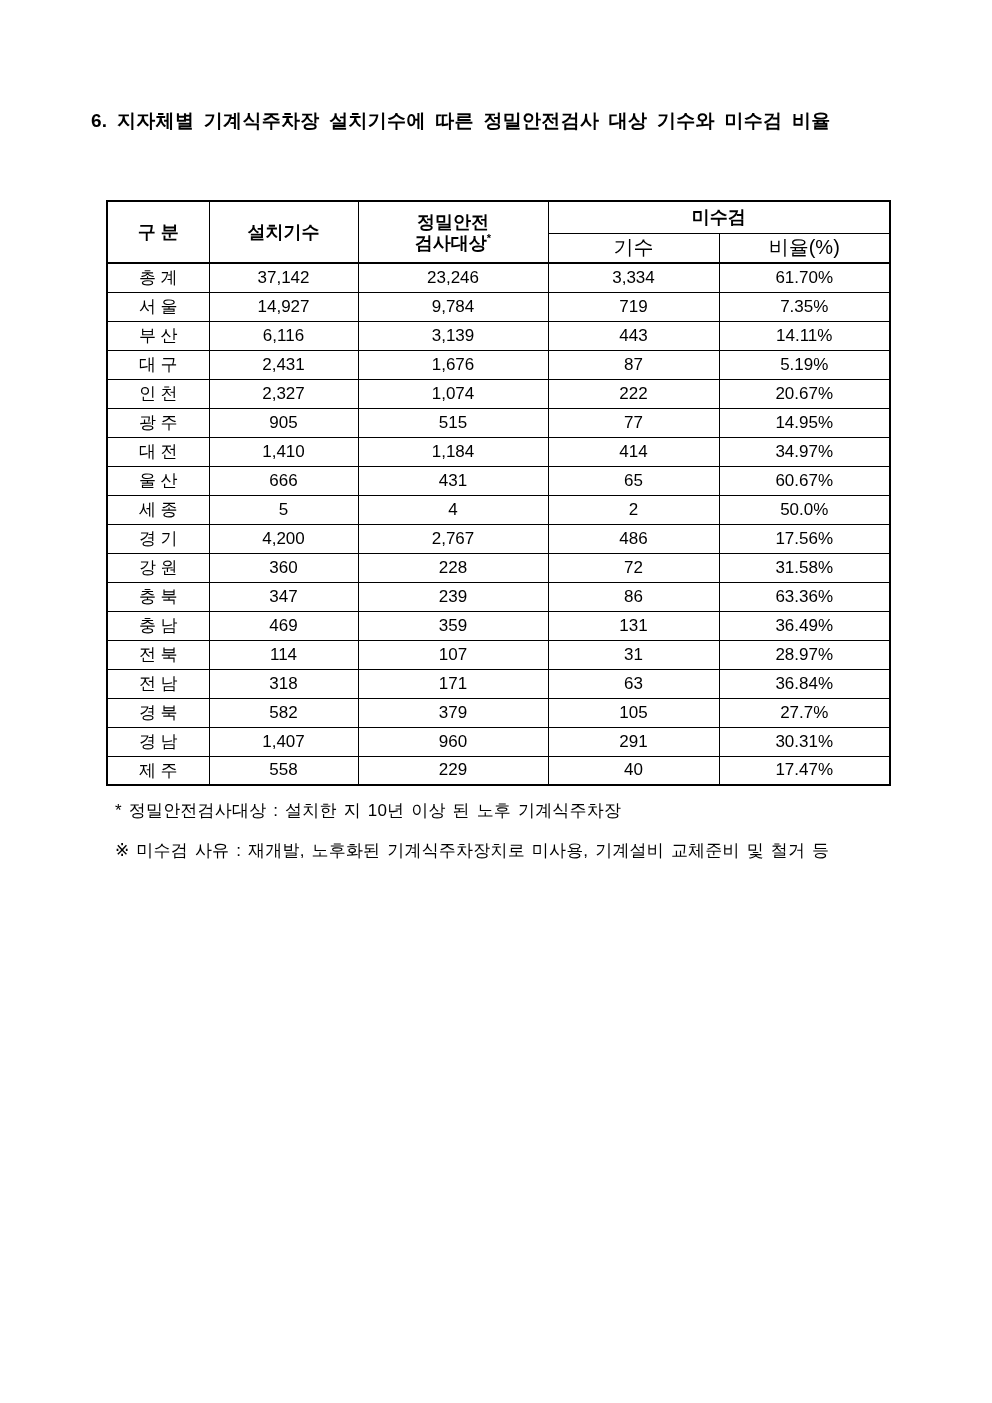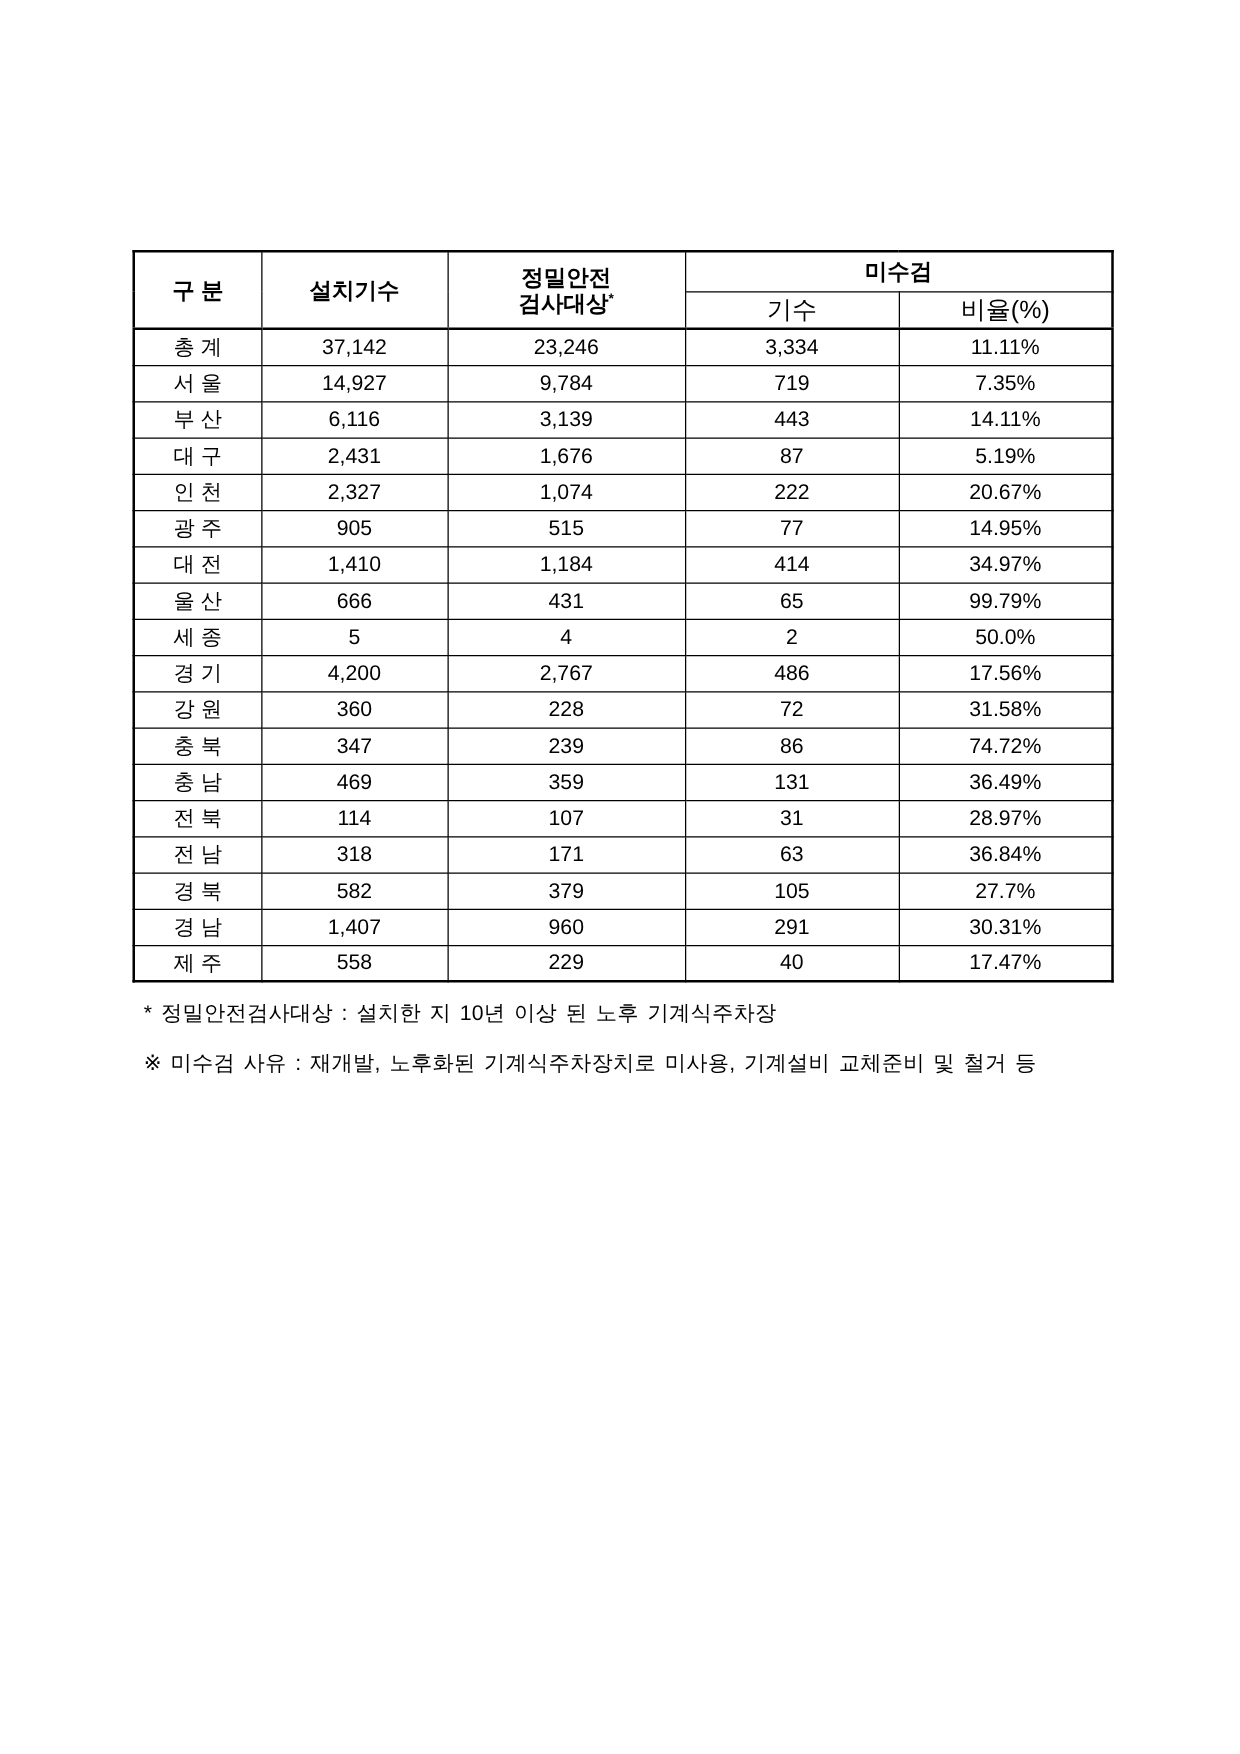--- a/index.html
+++ b/index.html
@@ -67,20 +67,21 @@
     margin-left: 16px;
   }
   .fn1 { top: 799px; }
   .fn2 { top: 839px; text-align: right; }
 </style>
 </head>
 <body>
 
 <div class="page">
 
+  <div class="doc-title">6. 지자체별 기계식주차장 설치기수에 따른 정밀안전검사 대상 기수와 미수검 비율</div>
 
 
   <table class="stats">
     <colgroup>
       <col style="width:102px">
       <col style="width:149px">
       <col style="width:190px">
       <col style="width:171px">
       <col style="width:171px">
     </colgroup>
@@ -95,21 +96,21 @@
         <th class="sub">기수</th>
         <th class="sub">비율(%)</th>
       </tr>
     </thead>
     <tbody>
         <tr>
           <td>총 계</td>
           <td>37,142</td>
           <td>23,246</td>
           <td>3,334</td>
-          <td>11.11%</td>
+          <td>61.70%</td>
         </tr>
         <tr>
           <td>서 울</td>
           <td>14,927</td>
           <td>9,784</td>
           <td>719</td>
           <td>7.35%</td>
         </tr>
         <tr>
           <td>부 산</td>
@@ -144,21 +145,21 @@
           <td>1,410</td>
           <td>1,184</td>
           <td>414</td>
           <td>34.97%</td>
         </tr>
         <tr>
           <td>울 산</td>
           <td>666</td>
           <td>431</td>
           <td>65</td>
-          <td>99.79%</td>
+          <td>60.67%</td>
         </tr>
         <tr>
           <td>세 종</td>
           <td>5</td>
           <td>4</td>
           <td>2</td>
           <td>50.0%</td>
         </tr>
         <tr>
           <td>경 기</td>
@@ -172,21 +173,21 @@
           <td>360</td>
           <td>228</td>
           <td>72</td>
           <td>31.58%</td>
         </tr>
         <tr>
           <td>충 북</td>
           <td>347</td>
           <td>239</td>
           <td>86</td>
-          <td>74.72%</td>
+          <td>63.36%</td>
         </tr>
         <tr>
           <td>충 남</td>
           <td>469</td>
           <td>359</td>
           <td>131</td>
           <td>36.49%</td>
         </tr>
         <tr>
           <td>전 북</td>

